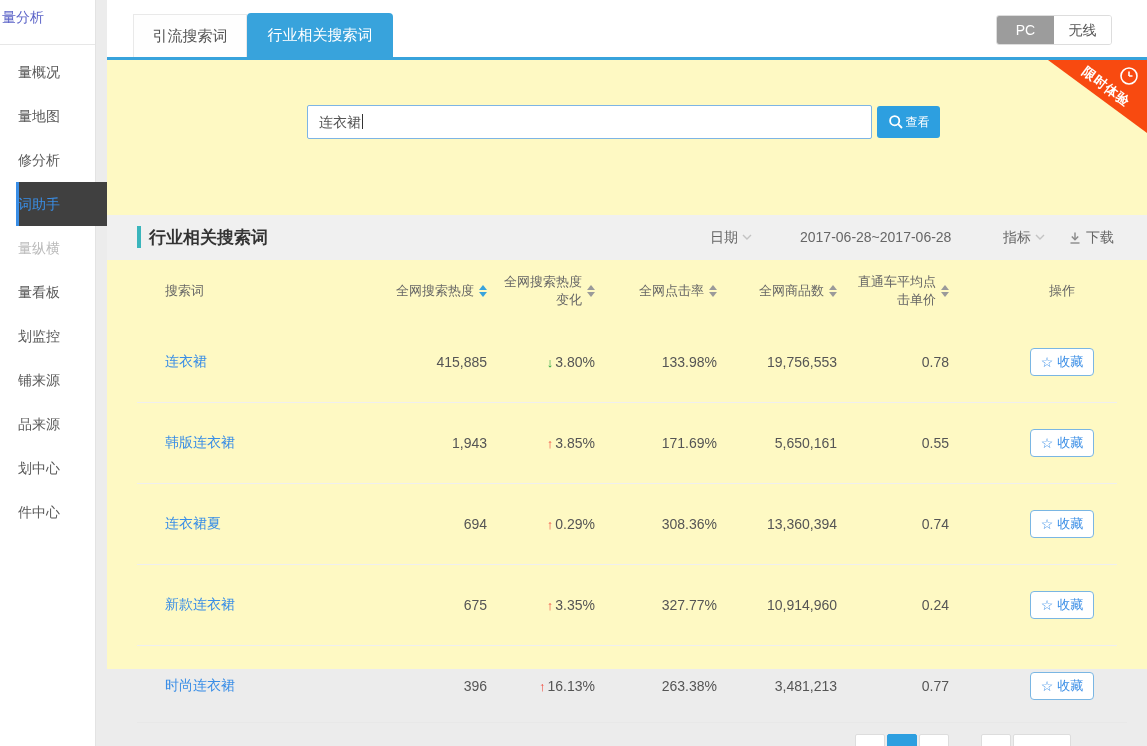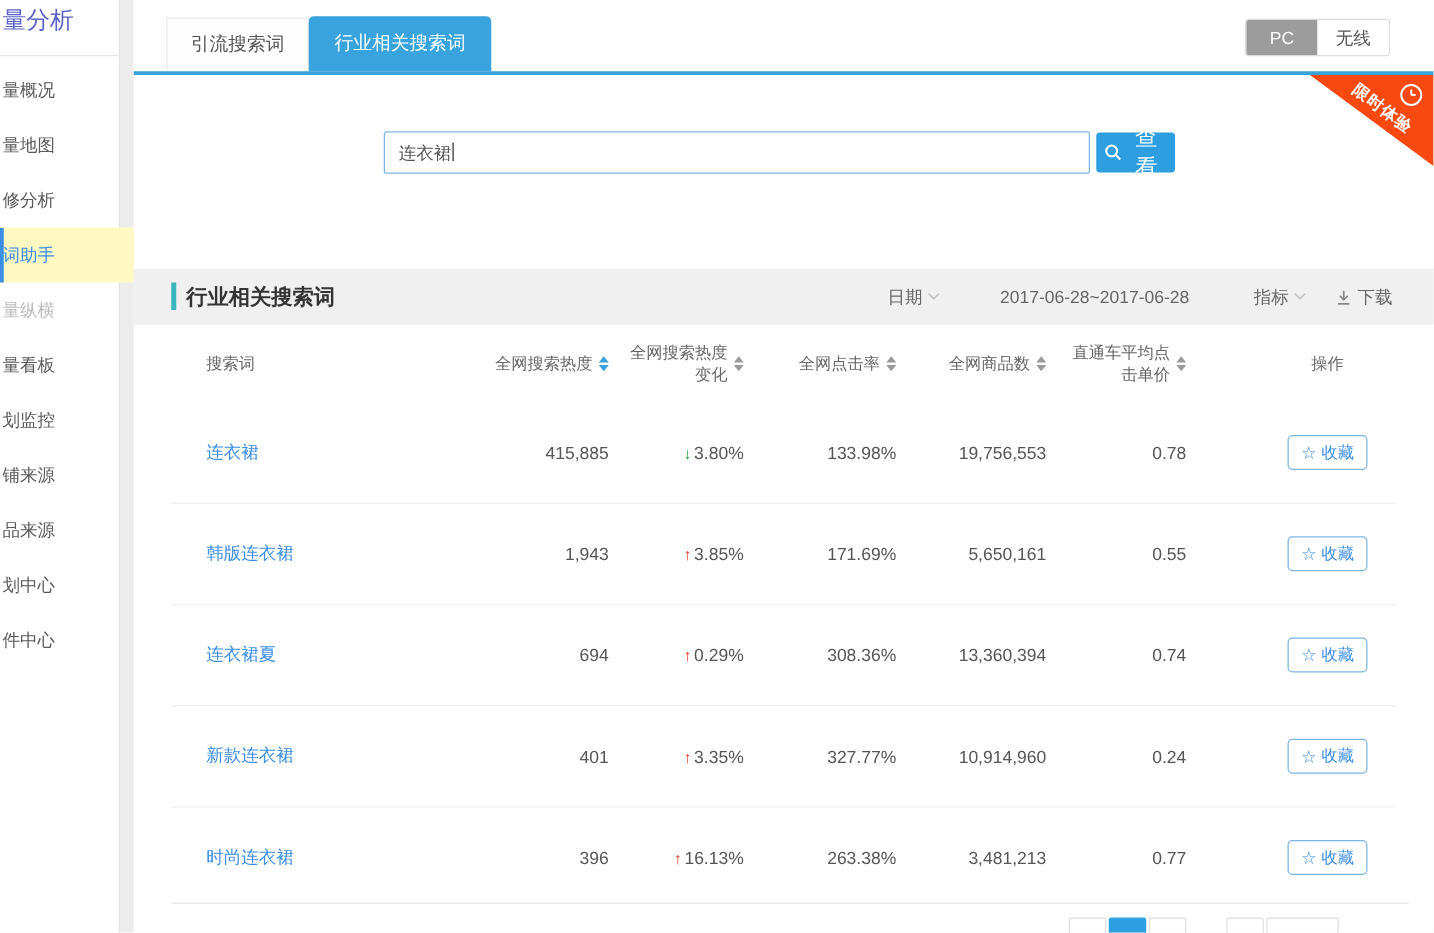--- a/index.html
+++ b/index.html
@@ -3,29 +3,29 @@
 <meta charset="utf-8">
 <style>
   html,body{margin:0;padding:0;}
   body{width:1147px;height:746px;overflow:hidden;background:#fff;
        font-family:"Liberation Sans",sans-serif;color:#555;}
   .page{position:relative;width:1147px;height:746px;background:#ececec;}
 
   
   .sidebar{position:absolute;left:0;top:0;width:95px;height:746px;background:#fff;
            border-right:1px solid #e3e3e3;}
-  .sb-top{position:absolute;left:2px;top:6px;font-size:19px;color:#5b63c8;line-height:22px;cursor:pointer;}
+  .sb-top{position:absolute;left:2px;top:6px;font-size:14px;color:#5b63c8;line-height:22px;cursor:pointer;}
   .sb-divider{position:absolute;left:0;top:44px;width:95px;border-top:1px solid #e7e7e7;}
-  .sb-nav{position:absolute;left:0;top:50px;width:114px;}
+  .sb-nav{position:absolute;left:16px;top:50px;width:114px;}
   .sb-item{height:44px;line-height:44px;font-size:14px;color:#595959;padding-left:2px;cursor:pointer;}
-  .sb-item.active{background:#fef9c3;color:#3a8ee6;box-shadow:inset 3px 0 0 #3a8ee6;}
+  .sb-item.active{background:#404040;color:#3a8ee6;box-shadow:inset 3px 0 0 #3a8ee6;}
   .sb-item.disabled{color:#bcbcbc;cursor:default;}
 
   
-  .content{position:absolute;left:107px;top:0;width:1040px;height:746px;background:#ffffff;}
+  .content{position:absolute;left:107px;top:0;width:1040px;height:669px;background:#fef9c3;}
 
   
   .tabbar{position:absolute;left:0;top:0;width:1040px;height:57px;background:#fff;}
   .tab{position:absolute;text-align:center;cursor:pointer;}
   .tab.inactive{left:26px;top:14px;width:112px;height:42px;line-height:42px;background:#fefefe;
                 border:1px solid #e9e9e9;border-bottom:none;color:#555;font-size:15px;}
   .tab.active{left:140px;top:13px;width:146px;height:44px;line-height:44px;background:#38a3dc;
               color:#fff;font-size:15px;border-radius:4px 4px 0 0;}
   .blue-line{position:absolute;left:0;top:57px;width:1040px;height:3px;background:#38a3dc;}
 
@@ -42,21 +42,21 @@
   .ribbon .rb-text{position:absolute;left:30px;top:18px;color:#fff;font-size:13px;font-weight:bold;
                    transform:rotate(37deg);letter-spacing:1px;white-space:nowrap;}
   .ribbon svg{position:absolute;right:8px;top:6px;}
 
   
   .search-input{position:absolute;left:200px;top:105px;width:552px;height:32px;border:1px solid #7db5e5;
                 border-radius:2px;background:#fff;font-size:14px;color:#555;line-height:32px;padding-left:11px;
                 box-sizing:content-box;cursor:text;}
   .caret{display:inline-block;width:1px;height:15px;background:#333;vertical-align:-2px;margin-left:1px;}
   .view-btn{position:absolute;left:770px;top:106px;width:63px;height:32px;background:#2d9fe0;border:none;
-            border-radius:3px;color:#fff;font-size:18px;cursor:pointer;display:flex;align-items:center;
+            border-radius:3px;color:#fff;font-size:12px;cursor:pointer;display:flex;align-items:center;
             justify-content:center;gap:2px;font-family:inherit;}
 
   
   .section-bar{position:absolute;left:0;top:215px;width:1040px;height:45px;background:#f0f0f0;}
   .teal-bar{position:absolute;left:30px;top:11px;width:4px;height:22px;background:#3ab5bc;}
   .sec-title{position:absolute;left:42px;top:0;margin:0;line-height:45px;font-size:17px;font-weight:bold;color:#333;}
   .sec-ctrl{position:absolute;top:0;line-height:45px;font-size:14px;color:#666;display:flex;align-items:center;gap:4px;height:45px;}
   .sec-ctrl.clickable{cursor:pointer;}
   .ctrl-date{left:603px;}
   .ctrl-range{left:693px;}
@@ -264,21 +264,21 @@
             <div class="cell c4">308.36%</div>
             <div class="cell c5">13,360,394</div>
             <div class="cell c6">0.74</div>
             <div class="cell c7"><button class="fav-btn">
                 <span class="star">☆</span>
                 <span>收藏</span>
               </button></div>
           </div>
           <div class="trow">
             <div class="cell c1"><a class="kw-link">新款连衣裙</a></div>
-            <div class="cell c2">401</div>
+            <div class="cell c2">675</div>
             <div class="cell c3"><span class="arrow up">↑</span><span>3.35%</span></div>
             <div class="cell c4">327.77%</div>
             <div class="cell c5">10,914,960</div>
             <div class="cell c6">0.24</div>
             <div class="cell c7"><button class="fav-btn">
                 <span class="star">☆</span>
                 <span>收藏</span>
               </button></div>
           </div>
           <div class="trow">

